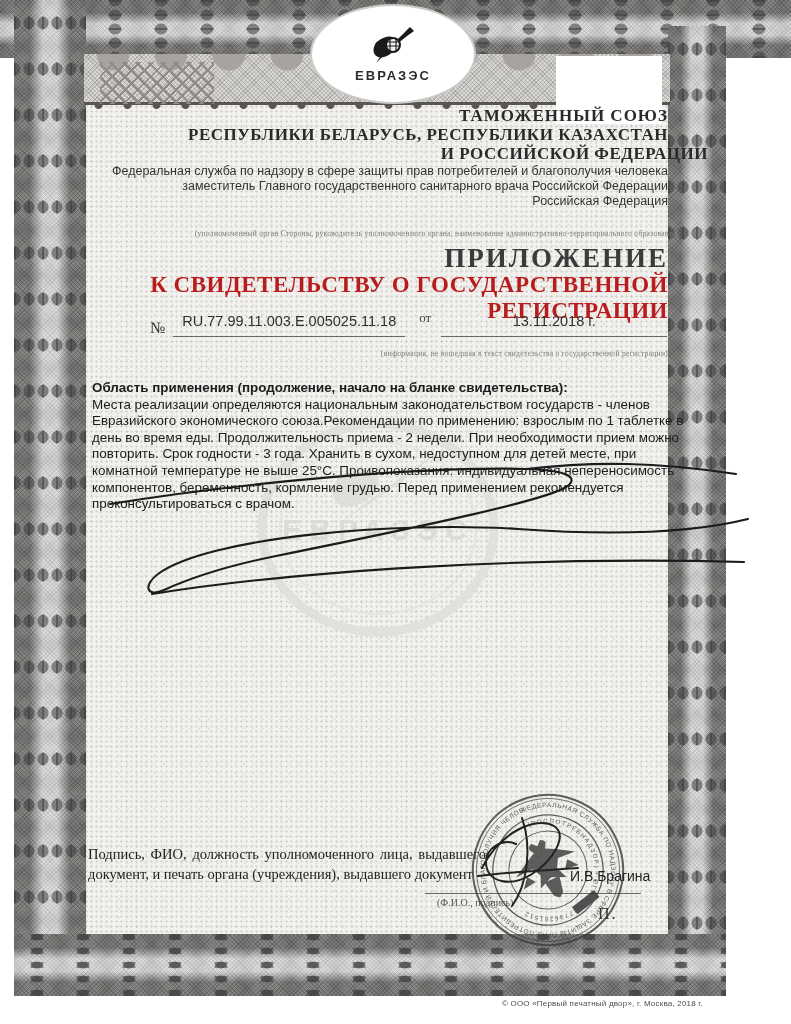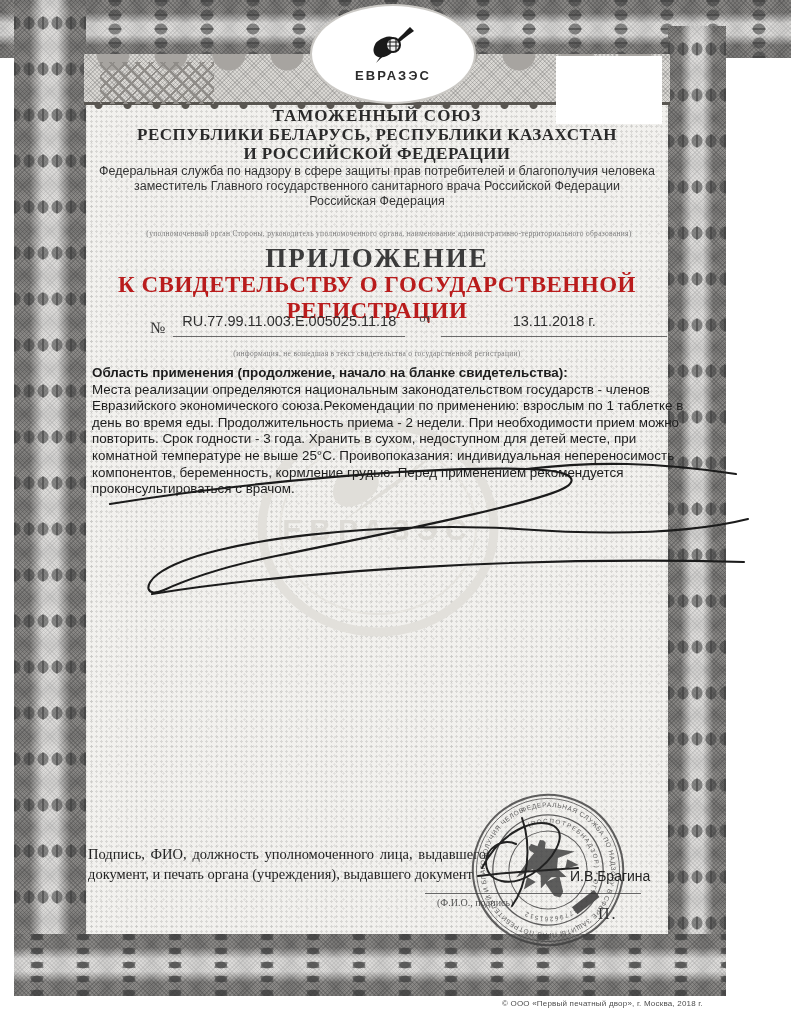--- a/index.html
+++ b/index.html
@@ -60,45 +60,45 @@
       repeating-linear-gradient(-45deg, #8f8c88 0 2px, transparent 2px 9px);}
   .white-patch{position:absolute;left:556px;top:56px;width:106px;height:68px;background:#fff;z-index:4;}
 
   
   .logo{position:absolute;left:310px;top:4px;width:162px;height:96px;z-index:5;
     background:#fff;border:2px solid #cbc9c5;border-radius:50%;
     display:flex;flex-direction:column;align-items:center;justify-content:center;gap:1px;}
   .logo-text{font-weight:bold;font-size:13px;letter-spacing:2px;color:#2c2c2c;}
 
   
-  .c{position:absolute;left:86px;width:582px;text-align:center;z-index:6;}
+  .c{position:absolute;left:86px;width:582px;text-align:right;z-index:6;}
   .h-serif{font-family:"Liberation Serif",serif;font-weight:bold;color:#2a2a2a;}
   .hdr1{top:106px;font-size:17px;letter-spacing:1px;}
   .hdr2{top:125px;font-size:17px;letter-spacing:.5px;}
-  .hdr3{top:144px;font-size:17px;letter-spacing:.5px;}
+  .hdr3{top:144px;font-size:17px;letter-spacing:.5px;margin-left:40px;}
   .agency{font-size:12.5px;color:#333;}
   .ag1{top:164px;}
   .ag2{top:179px;}
   .ag3{top:194px;}
   .tiny-cap{font-family:"Liberation Serif",serif;font-size:7.5px;color:#7a7a7a;letter-spacing:.3px;}
   .cap1{top:229px;margin-left:12px;}
   .title1{top:243px;font-size:27px;letter-spacing:2px;color:#3b3b3b;}
   .title2{top:272px;font-size:23px;letter-spacing:.5px;color:#b91c1c;}
   .cap2{top:349px;}
 
   
   .numrow{position:absolute;left:150px;top:305px;width:520px;display:flex;align-items:flex-end;z-index:6;}
   .no-sign{font-family:"Liberation Serif",serif;font-size:16px;color:#333;margin-right:8px;}
   .fill{border-bottom:1.2px solid #6a6a6a;text-align:center;font-size:14.5px;color:#2e2e2e;padding-bottom:7px;}
   .fill-no{width:232px;}
   .ot{font-family:"Liberation Serif",serif;font-size:13px;color:#444;margin:0 10px 11px 14px;}
   .fill-date{width:226px;margin-top:8px;}
 
   
-  .body-block{position:absolute;left:92px;top:365px;width:602px;z-index:6;
+  .body-block{position:absolute;left:92px;top:380px;width:602px;z-index:6;
     font-size:13.4px;line-height:16.6px;color:#1c1c1c;}
   .body-block .lead{font-weight:bold;}
 
   
   .watermark{position:absolute;left:252px;top:412px;z-index:2;}
 
   
   .big-sign{position:absolute;left:96px;top:452px;z-index:6;}
 
   

